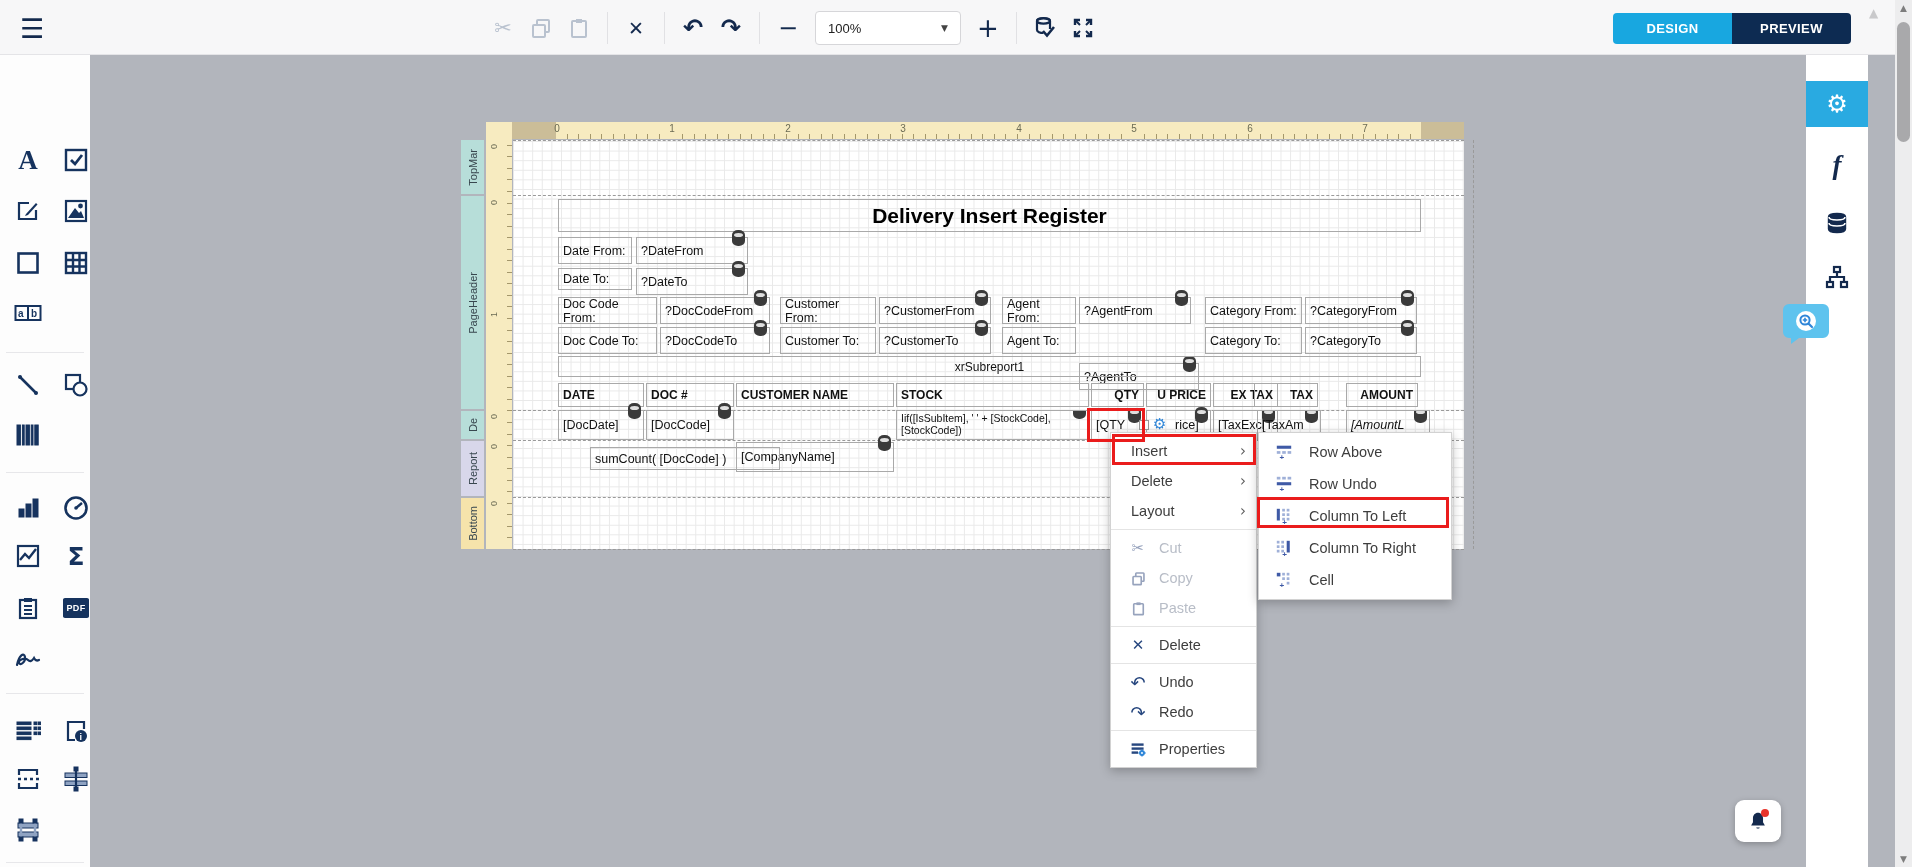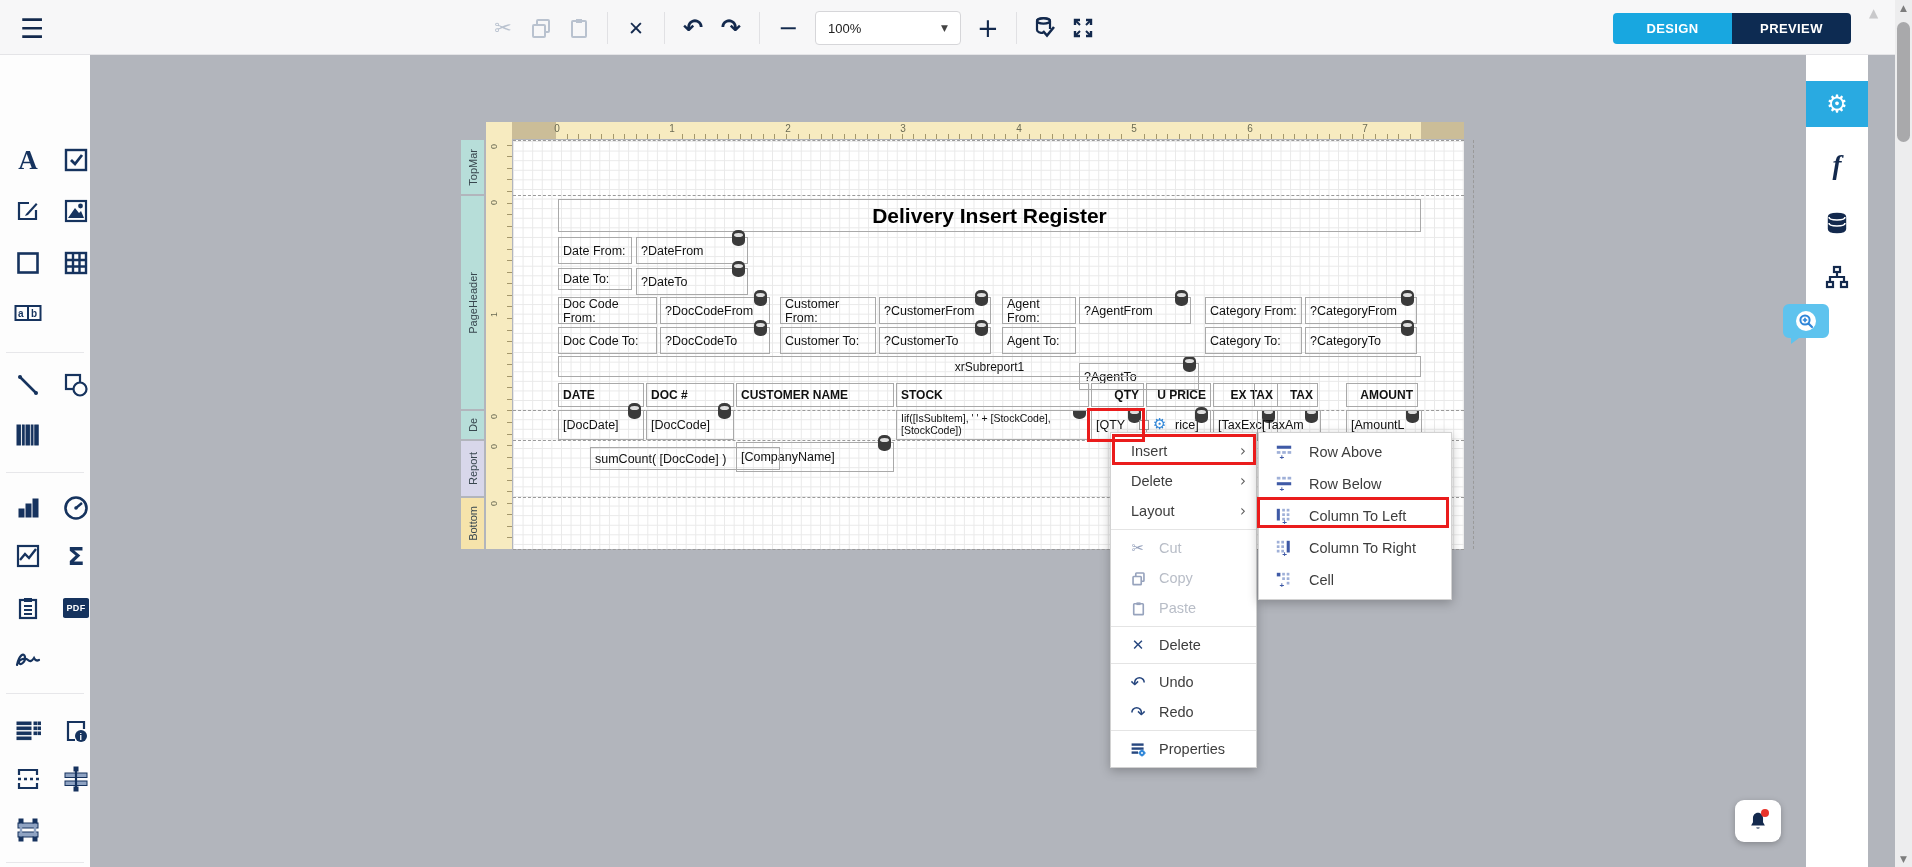--- a/index.html
+++ b/index.html
@@ -483,21 +483,21 @@
       <span class="db at-tr" style="top:-4px;"></span>
     </div>
     <div class="cell" style="left:752px; top:288px; width:65px; height:30px; overflow:hidden;">
       <span>[TaxExcl</span>
         <span class="db at-tr" style="top:-4px;"></span>
     </div>
     <div class="cell" style="left:796px; top:288px; width:64px; height:30px; overflow:hidden;">
       <span>[TaxAm</span>
         <span class="db at-tr" style="top:-4px;"></span>
     </div>
-    <div class="cell" style="left:885px; top:288px; width:76px; height:30px; overflow:hidden;">
+    <div class="cell" style="left:885px; top:288px; width:84px; height:30px; overflow:hidden;font-style:italic;">
       <span>[AmountL</span>
         <span class="db at-tr" style="top:-4px;"></span>
     </div>
 
     <div class="cell" style="left:129px; top:325px; width:190px; height:23px;">sumCount( [DocCode] )</div>
   </div>
 
   <div class="menu ctx">
     <div class="mitem">
       <span class="plain">Insert</span>
@@ -592,21 +592,21 @@
               <rect x="2" y="2" width="4" height="3"></rect>
               <rect x="8" y="2" width="4" height="3"></rect>
               <rect x="14" y="2" width="4" height="3"></rect>
             </g>
             <g fill="#3f5aa6">
               <rect x="2" y="8" width="16" height="3.4"></rect>
             </g>
             <text x="5" y="19" font-size="9" font-weight="bold" fill="#3f5aa6" font-family="Liberation Sans">+</text>
           </svg>
       </span>
-      <span>Row Below</span>
+      <span>Row Undo</span>
     </div>
     <div class="mitem">
       <span class="mi-ic">
         <svg width="18" height="18" viewBox="0 0 20 20">
             <rect x="2" y="2" width="3.4" height="13" fill="#3f5aa6"></rect>
             <g fill="#9fb0d8">
               <rect x="8" y="2" width="3" height="3"></rect>
               <rect x="13" y="2" width="3" height="3"></rect>
               <rect x="8" y="7" width="3" height="3"></rect>
               <rect x="13" y="7" width="3" height="3"></rect>

